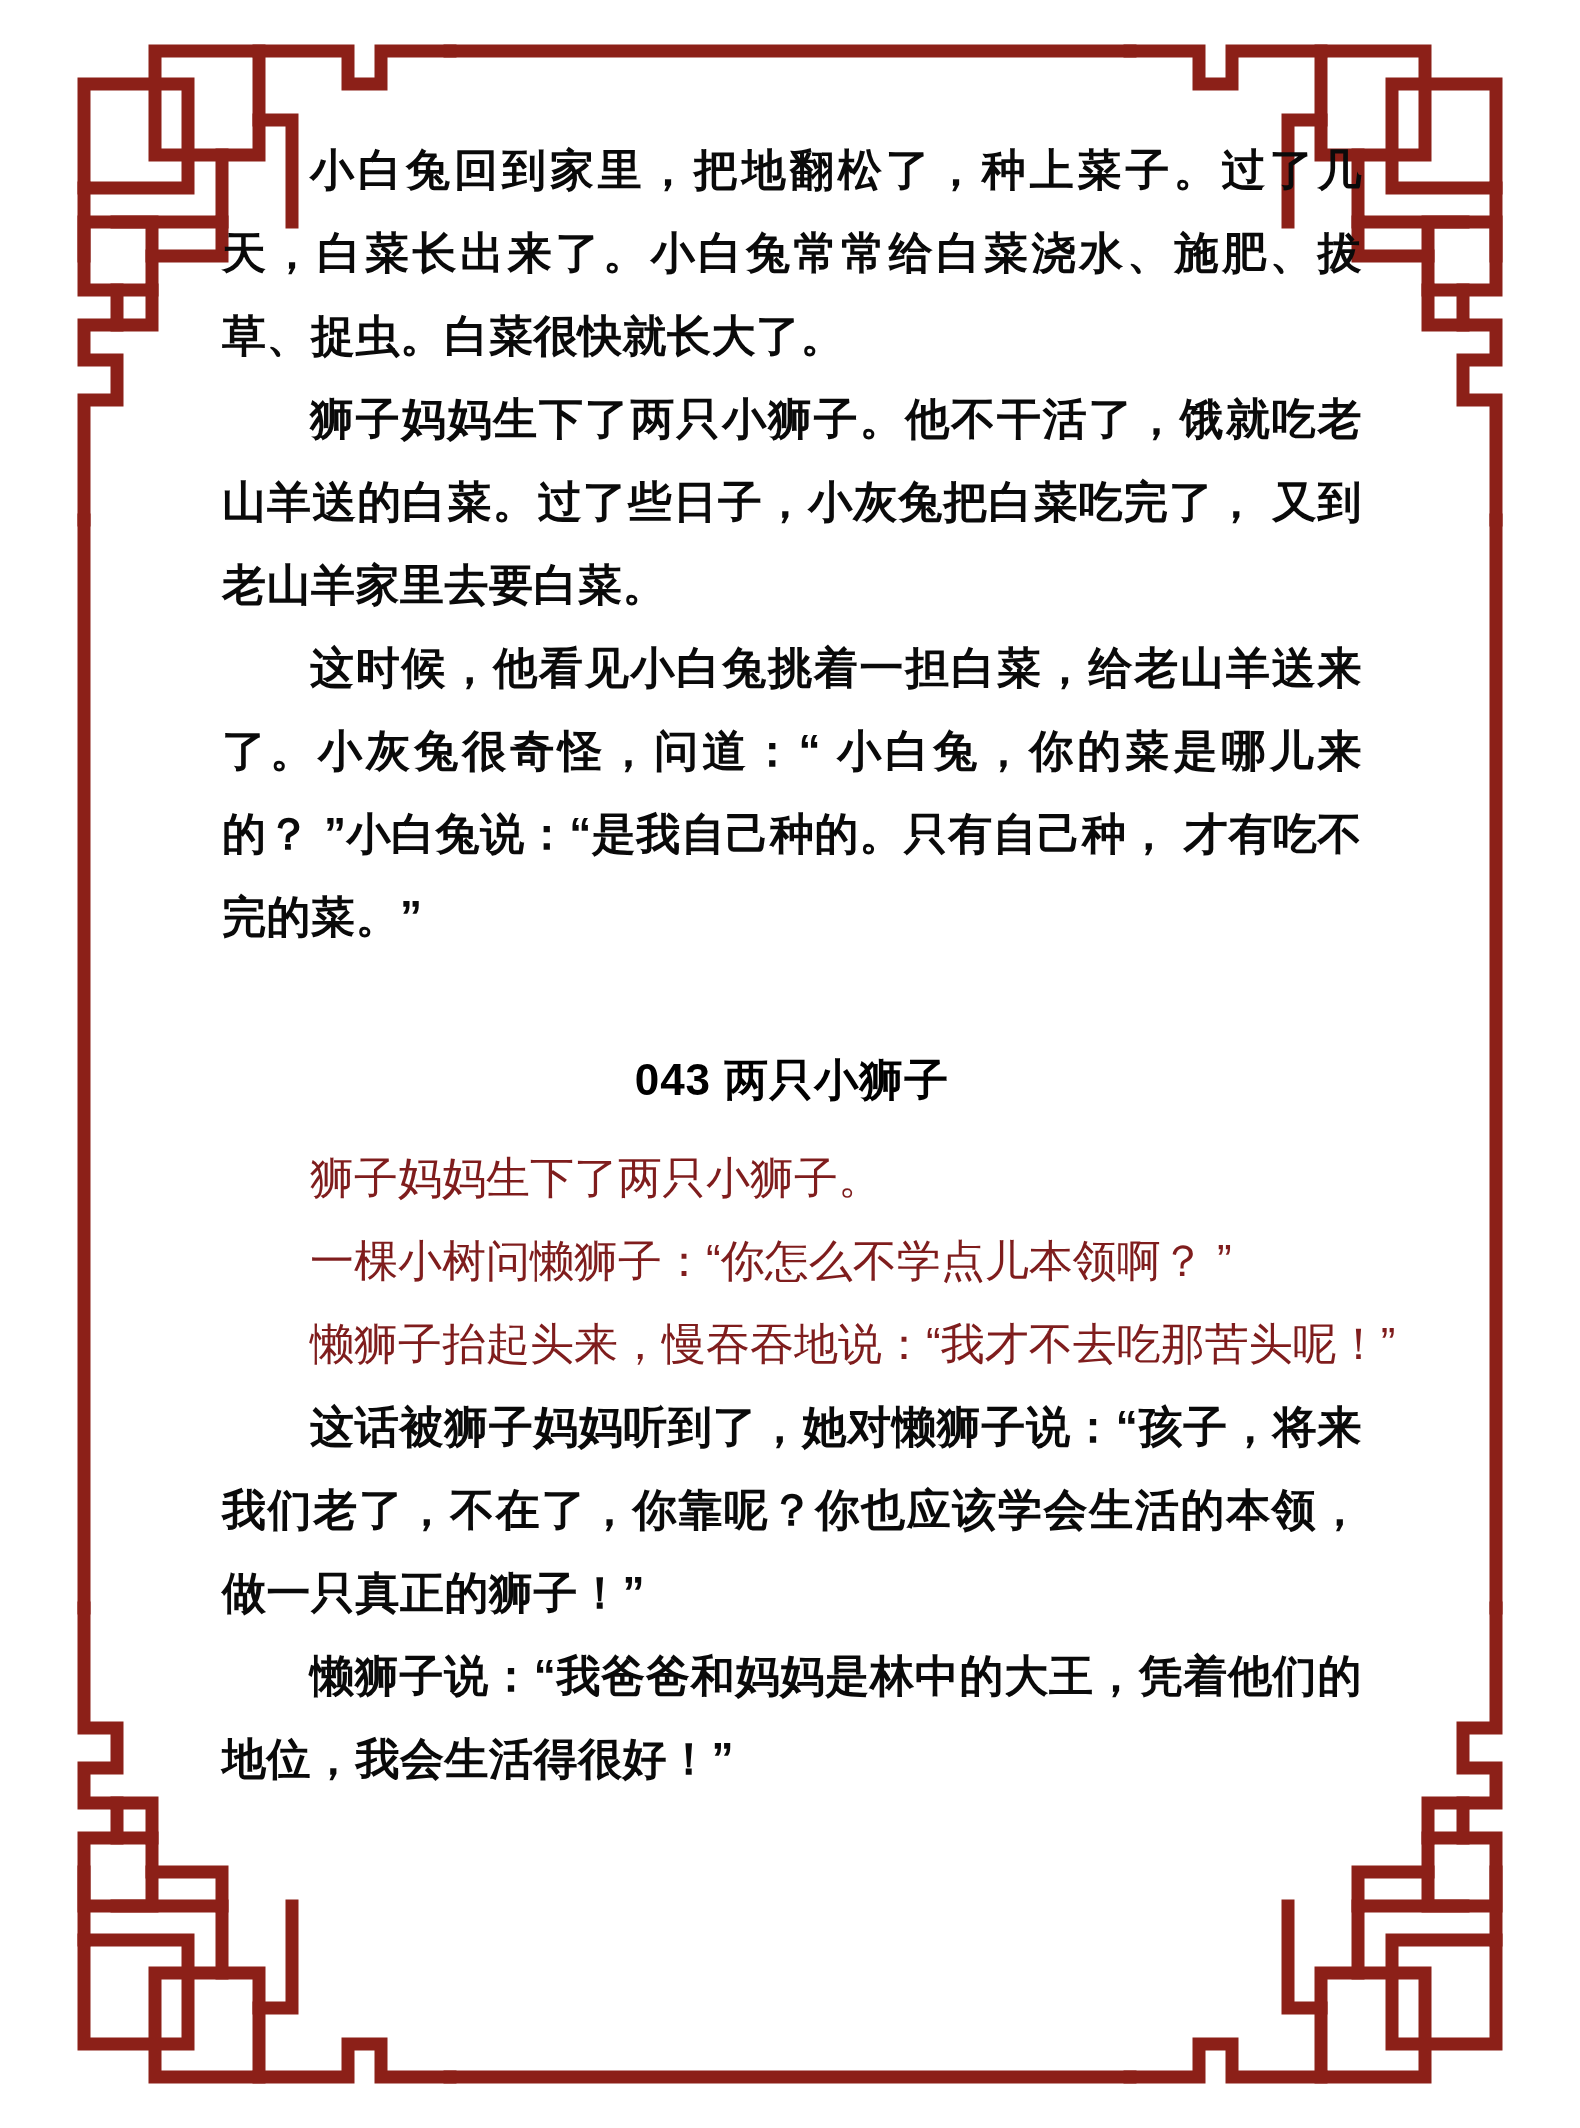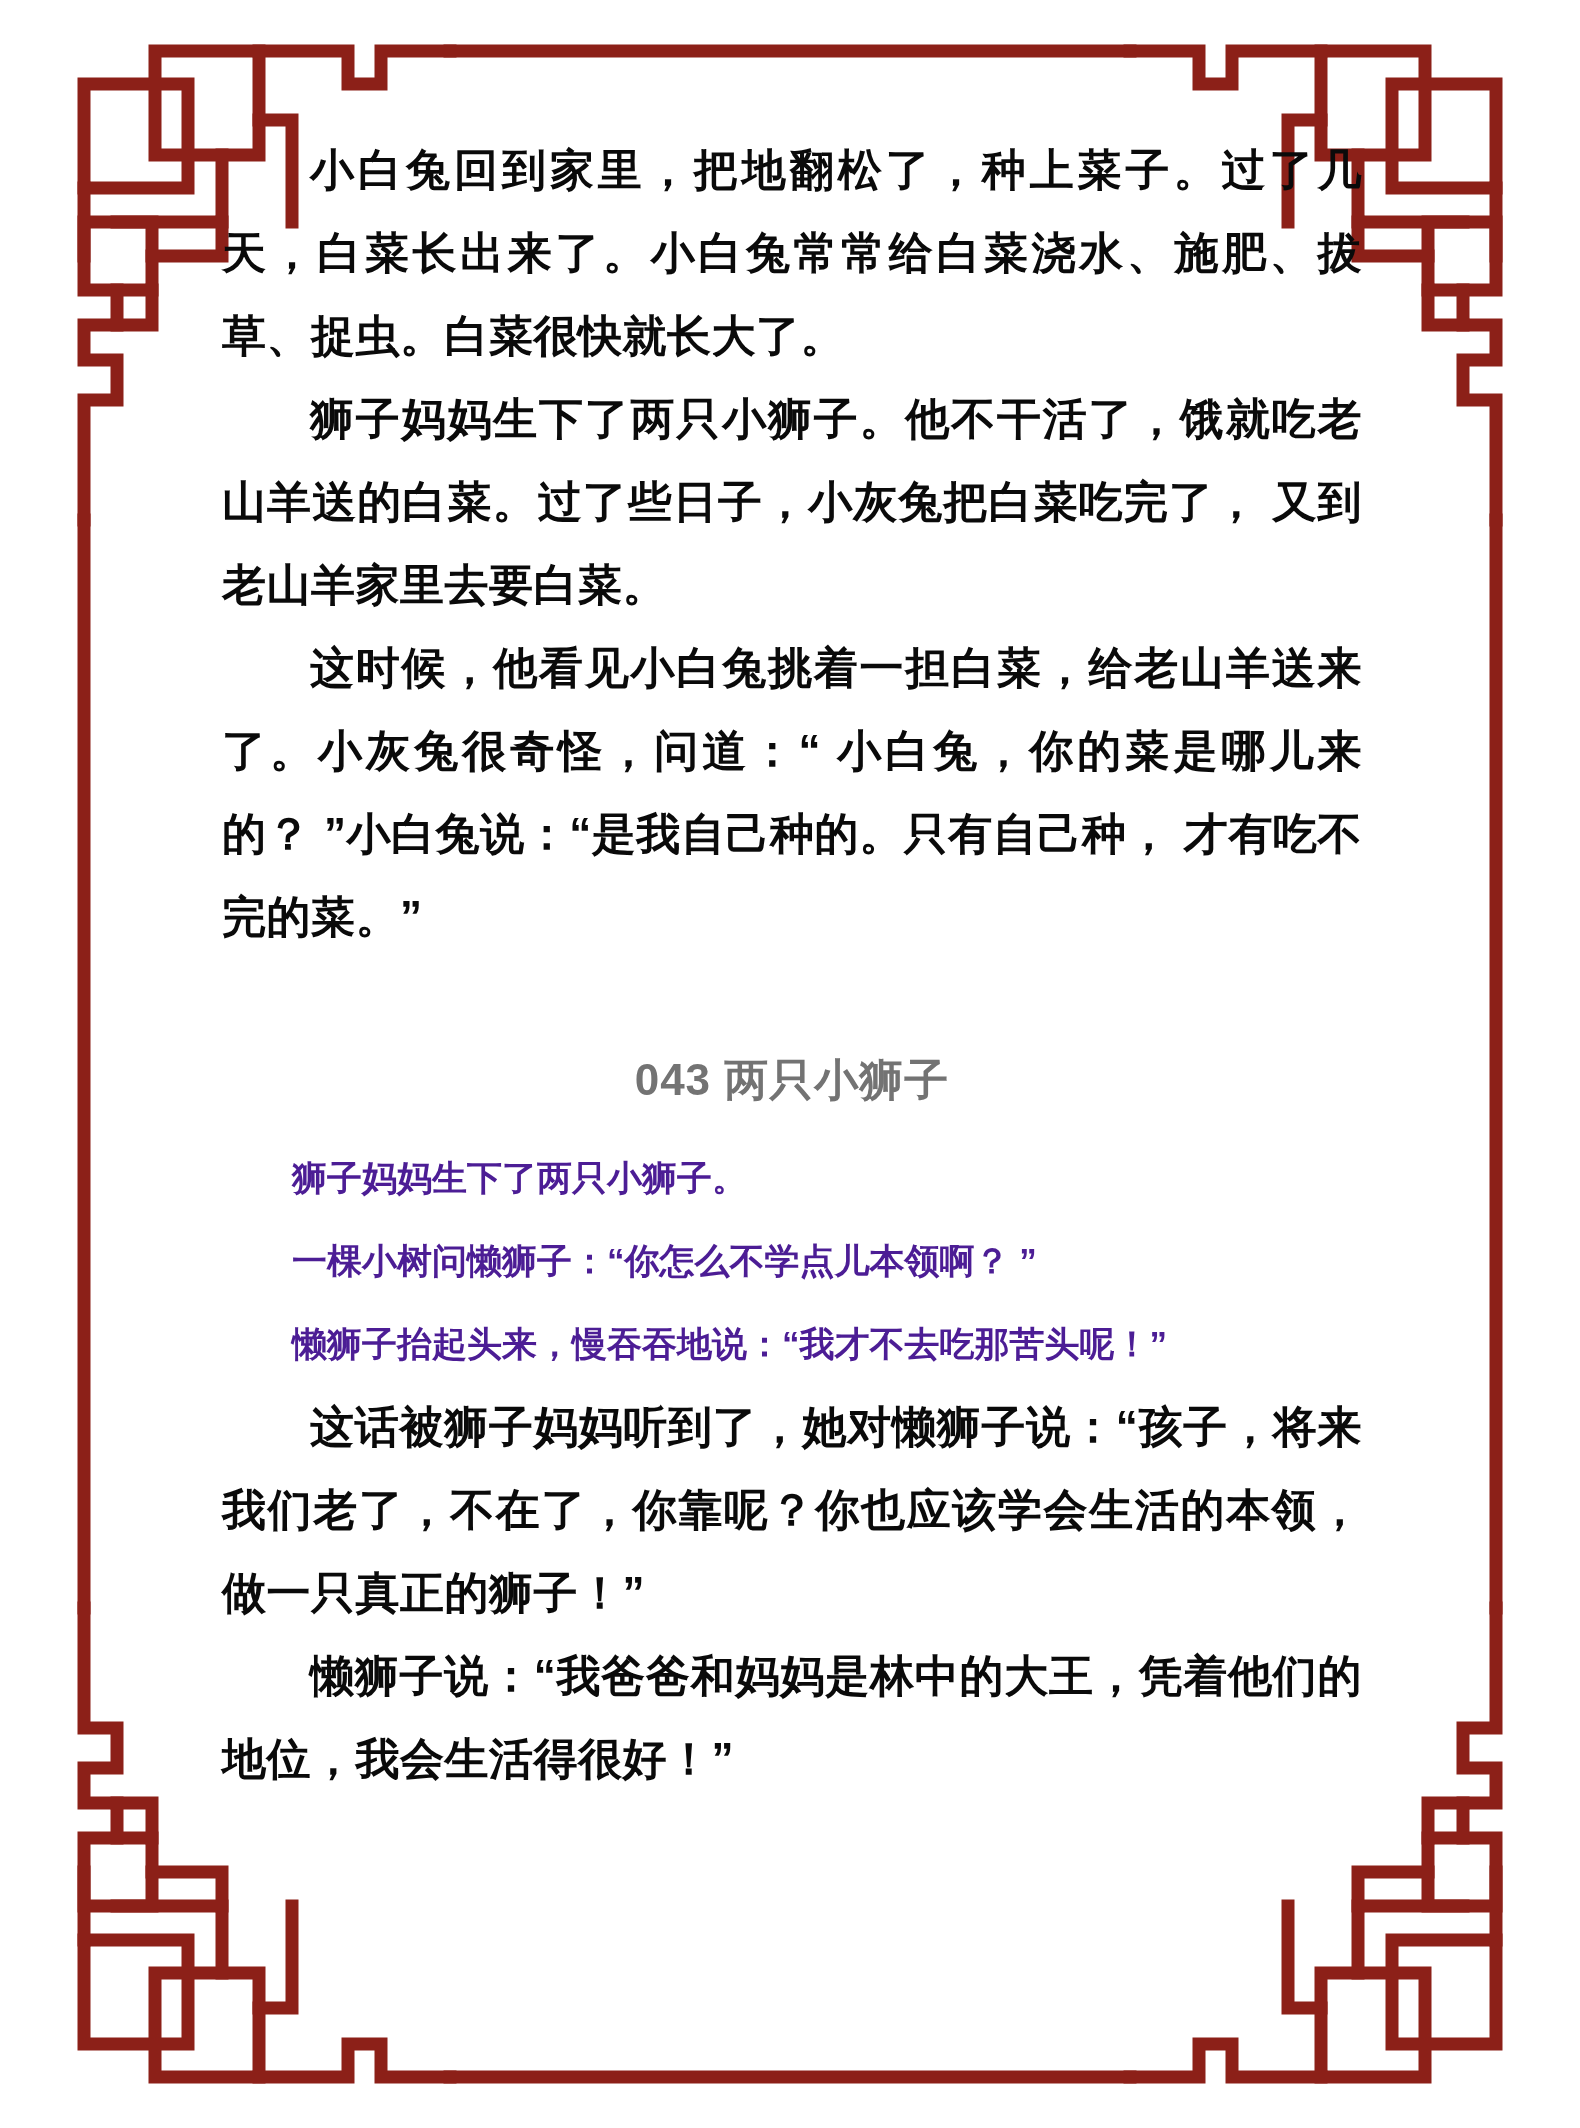--- a/index.html
+++ b/index.html
@@ -51,31 +51,31 @@
     text-indent: 2em;
     -webkit-font-smoothing: antialiased;
   }
 
   .para + .para { margin-top: 0px; }
 
   .section-title {
     font-size: 44px;
     line-height: 60px;
     font-weight: bold;
-    color: #737373;
+    color: #000000;
     text-align: center;
     margin: 92px 0 26px 0;
     letter-spacing: 1px;
   }
 
   .para-tight {
-    font-size: 35px;
+    font-size: 44px;
     line-height: 83px;
-    color: #4c1d95;
-    font-weight: bold;
+    color: #7f1d1d;
+    font-weight: normal;
     margin: 0;
     text-indent: 2em;
     white-space: nowrap;
   }
 </style>
 </head>
 <body>
 
 <div id="page">
 

